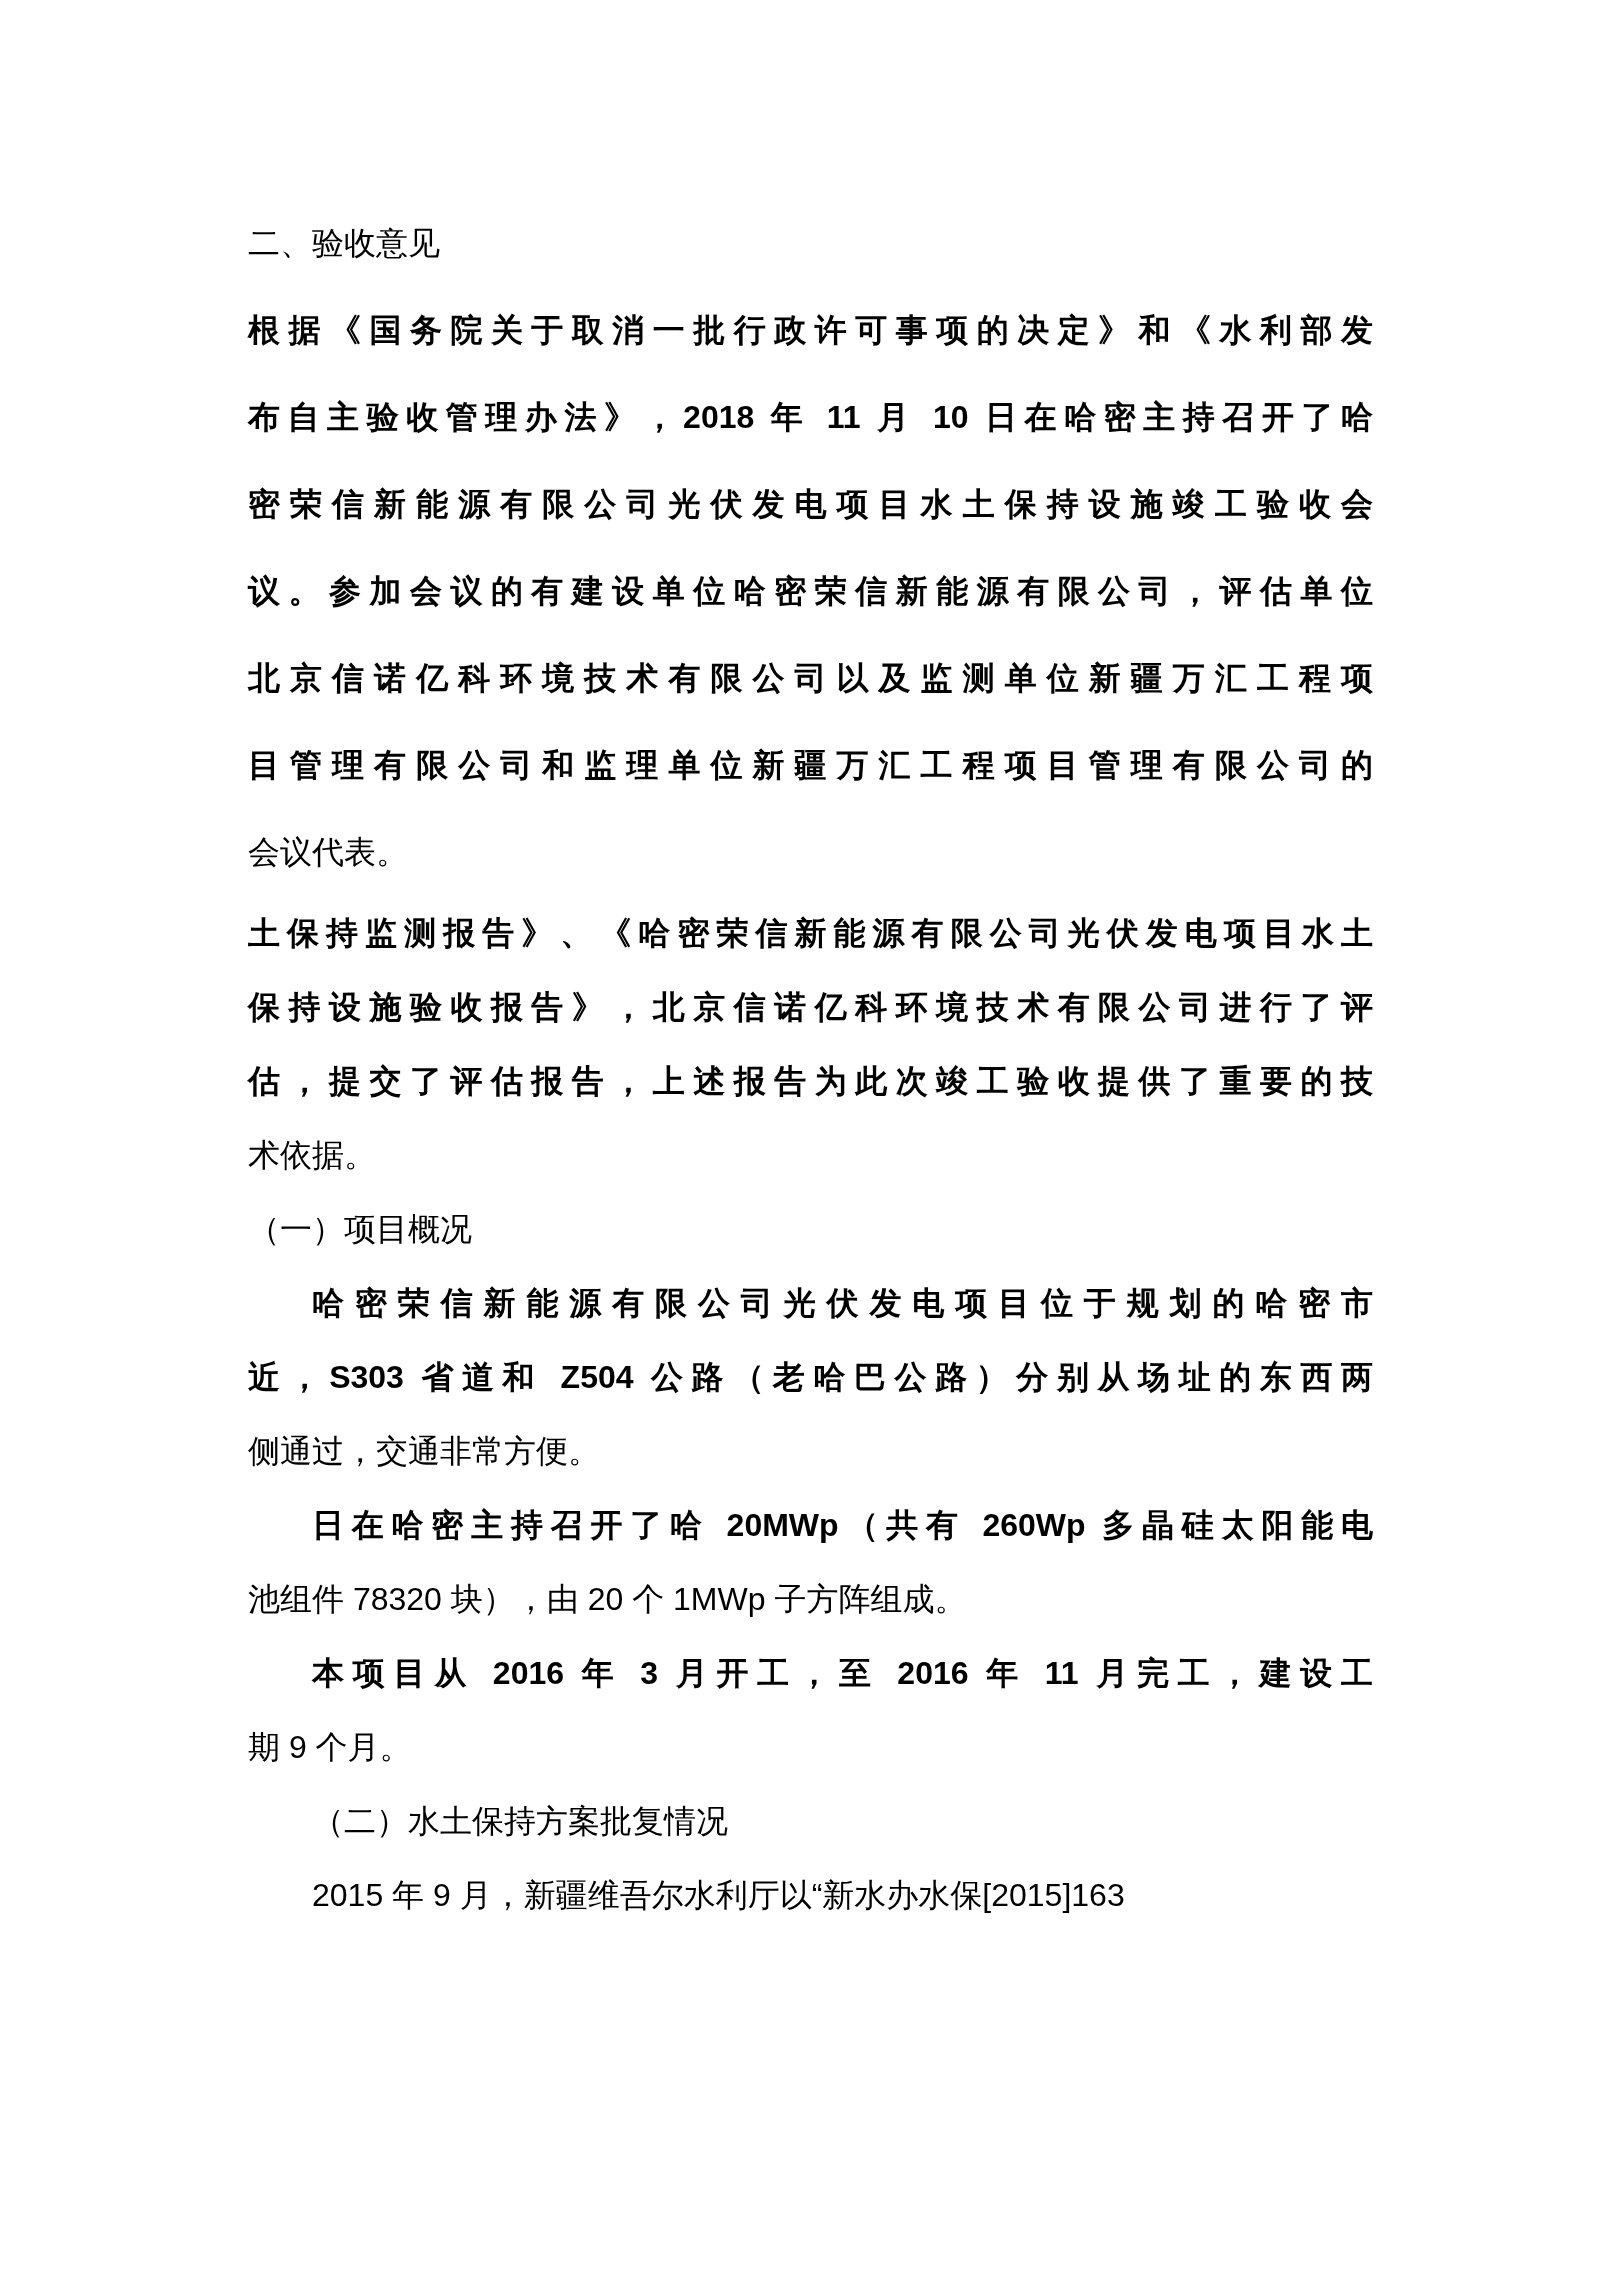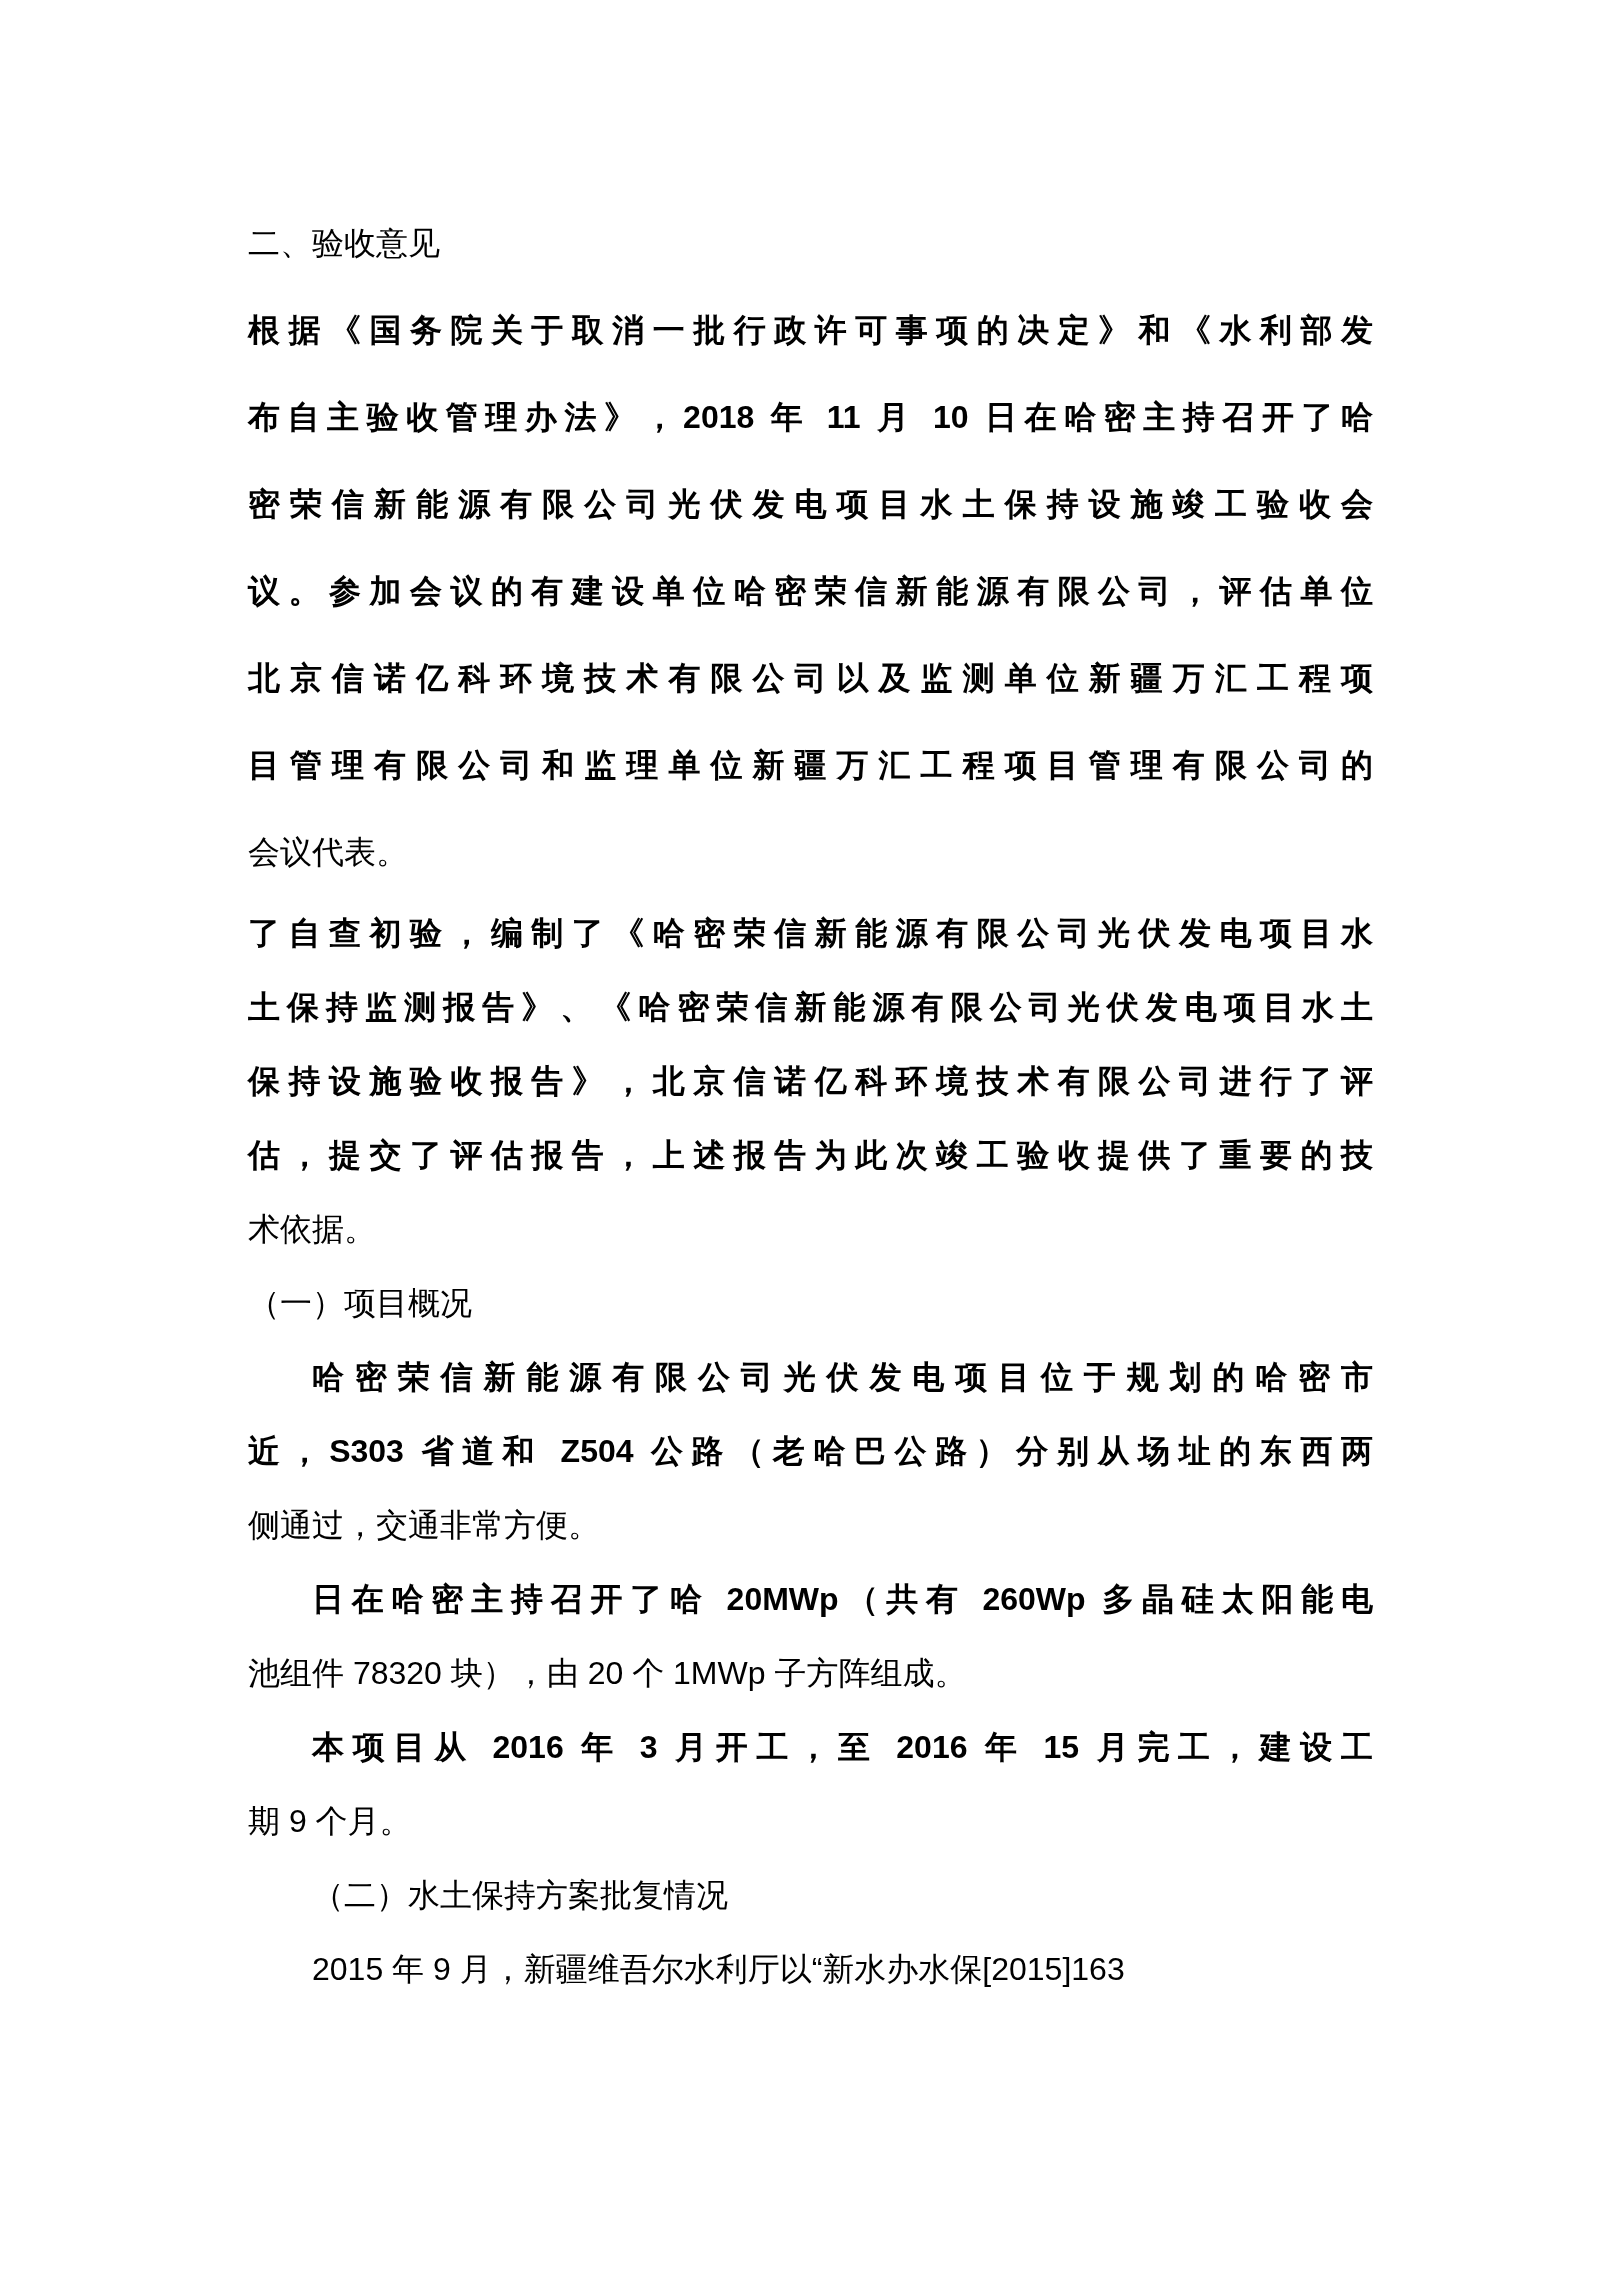--- a/index.html
+++ b/index.html
@@ -43,30 +43,29 @@
 <div class="page">
   <div class="content">
     <div class="ln a">二、验收意见</div>
     <div class="ln a j">根据《国务院关于取消一批行政许可事项的决定》和《水利部发</div>
     <div class="ln a j">布自主验收管理办法》，2018 年 11 月 10 日在哈密主持召开了哈</div>
     <div class="ln a j">密荣信新能源有限公司光伏发电项目水土保持设施竣工验收会</div>
     <div class="ln a j">议。参加会议的有建设单位哈密荣信新能源有限公司，评估单位</div>
     <div class="ln a j">北京信诺亿科环境技术有限公司以及监测单位新疆万汇工程项</div>
     <div class="ln a j">目管理有限公司和监理单位新疆万汇工程项目管理有限公司的</div>
     <div class="ln a">会议代表。</div>
-    <div class="ln b j">了自查初验，编制了《哈密荣信新能源有限公司光伏发电项目水</div>
     <div class="ln b j">土保持监测报告》、《哈密荣信新能源有限公司光伏发电项目水土</div>
     <div class="ln b j">保持设施验收报告》，北京信诺亿科环境技术有限公司进行了评</div>
     <div class="ln b j">估，提交了评估报告，上述报告为此次竣工验收提供了重要的技</div>
     <div class="ln b">术依据。</div>
     <div class="ln b">（一）项目概况</div>
     <div class="ln b j ind">哈密荣信新能源有限公司光伏发电项目位于规划的哈密市</div>
     <div class="ln b j">近，S303 省道和 Z504 公路（老哈巴公路）分别从场址的东西两</div>
     <div class="ln b">侧通过，交通非常方便。</div>
     <div class="ln b j ind">日在哈密主持召开了哈 20MWp（共有 260Wp 多晶硅太阳能电</div>
     <div class="ln b">池组件 78320 块），由 20 个 1MWp 子方阵组成。</div>
-    <div class="ln b j ind">本项目从 2016 年 3 月开工，至 2016 年 15 月完工，建设工</div>
+    <div class="ln b j ind">本项目从 2016 年 3 月开工，至 2016 年 11 月完工，建设工</div>
     <div class="ln b">期 9 个月。</div>
     <div class="ln b ind">（二）水土保持方案批复情况</div>
     <div class="ln b ind">2015 年 9 月，新疆维吾尔水利厅以“新水办水保[2015]163</div>
   </div>
 </div>
 
 
 </body></html>

